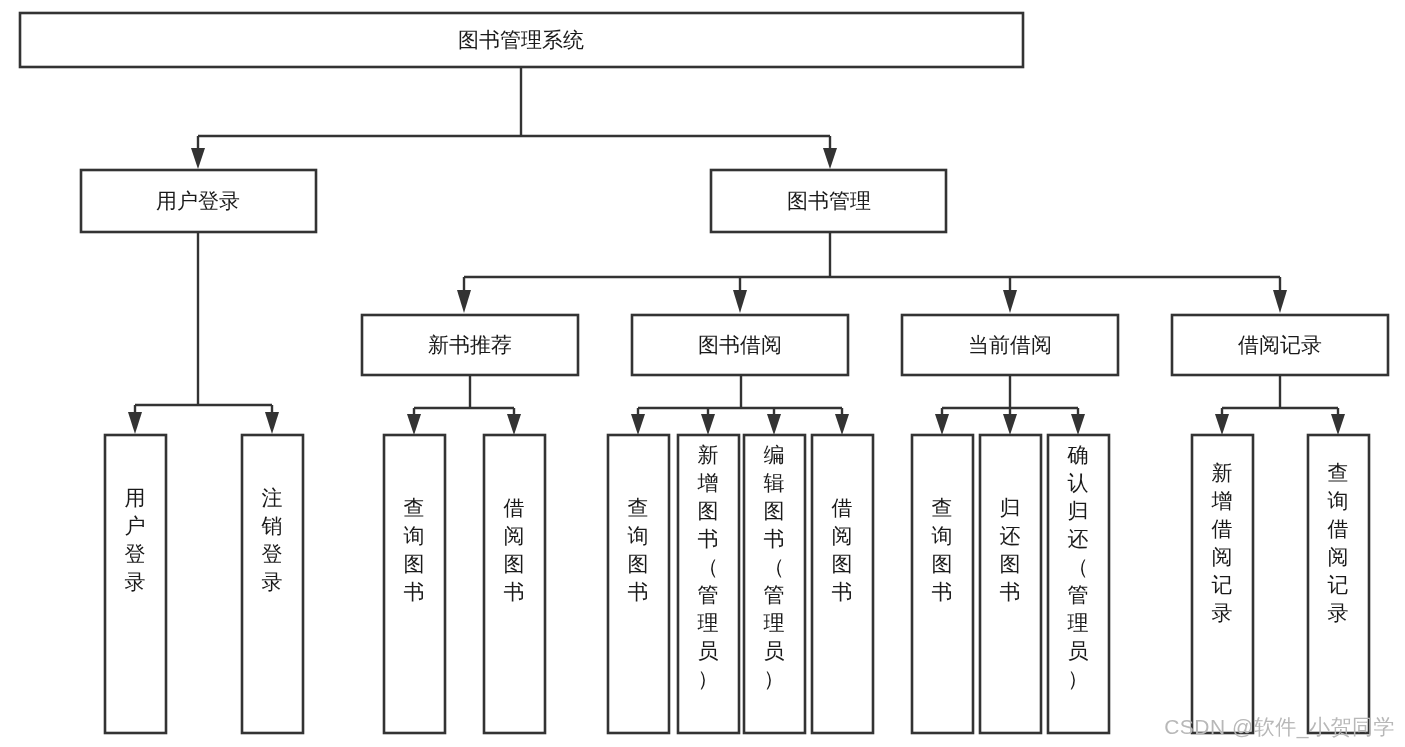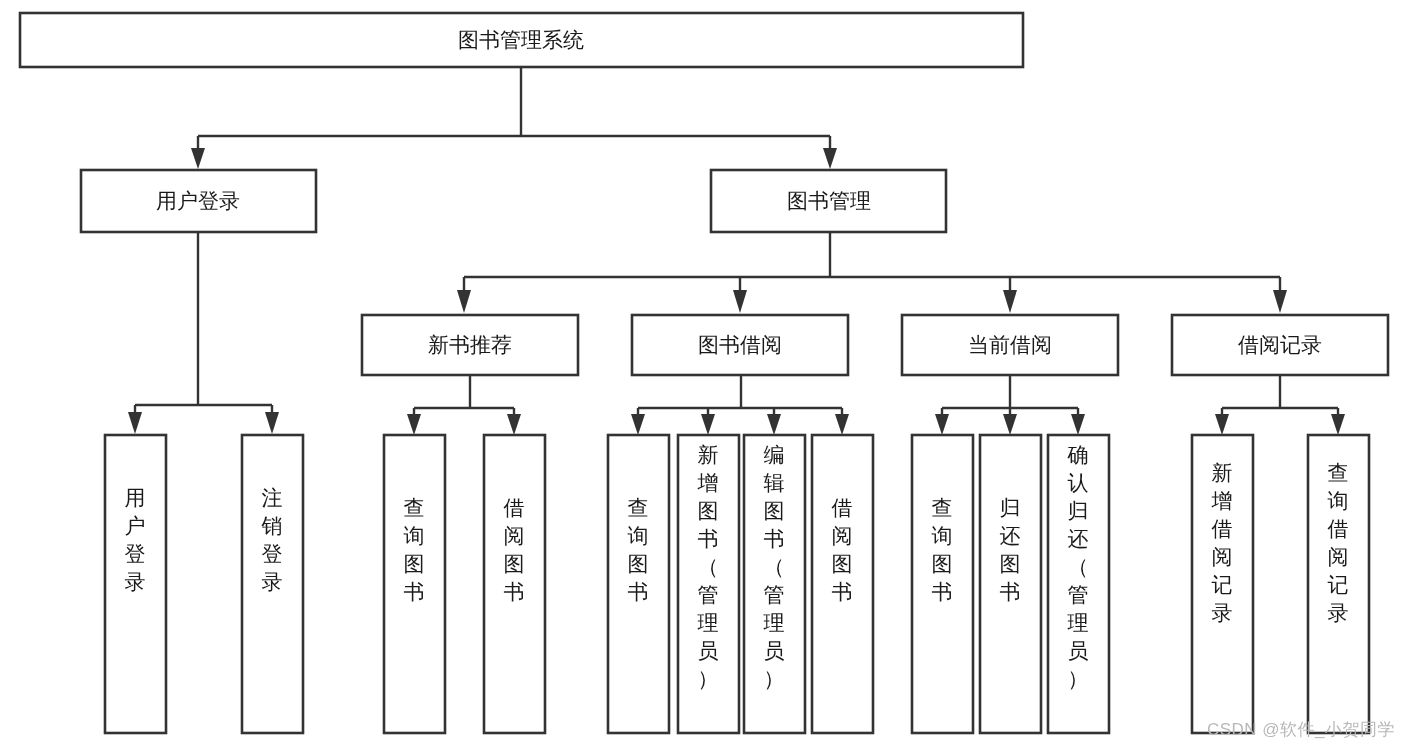--- a/index.html
+++ b/index.html
@@ -52,21 +52,21 @@
     font-family: "Liberation Sans", "DejaVu Sans", sans-serif;
     font-size: 21px;
     fill: #1a1a1a;
     text-anchor: middle;
   }
   .watermark {
     position: absolute;
     right: 10px;
     bottom: 6px;
     font-family: "Liberation Sans", "DejaVu Sans", sans-serif;
-    font-size: 17px;
+    font-size: 21px;
     color: #b8b8b8;
     white-space: nowrap;
     letter-spacing: 0.5px;
     pointer-events: none;
   }
 </style>
 </head>
 <body>
 
 <div id="diagram-root">

